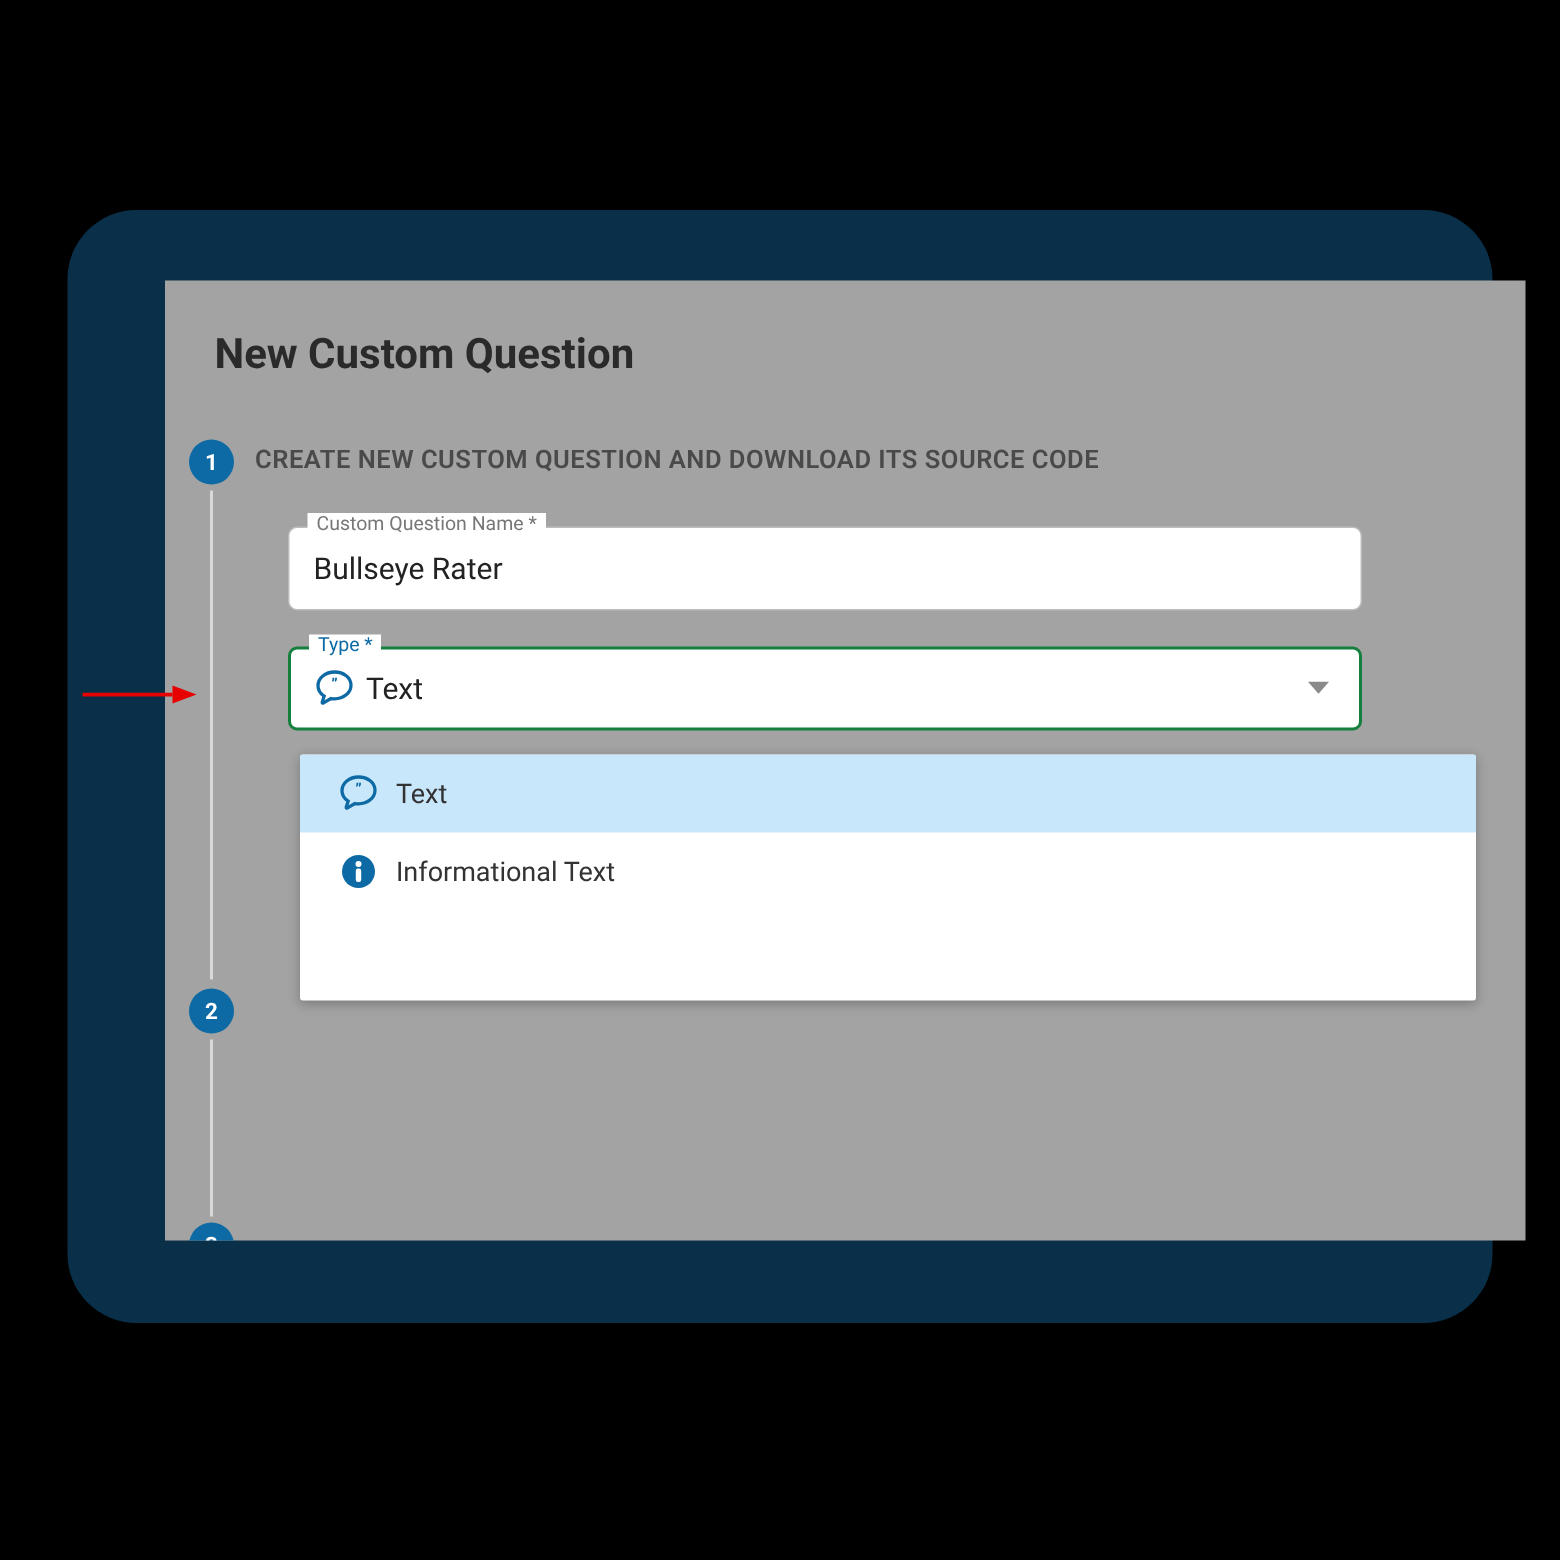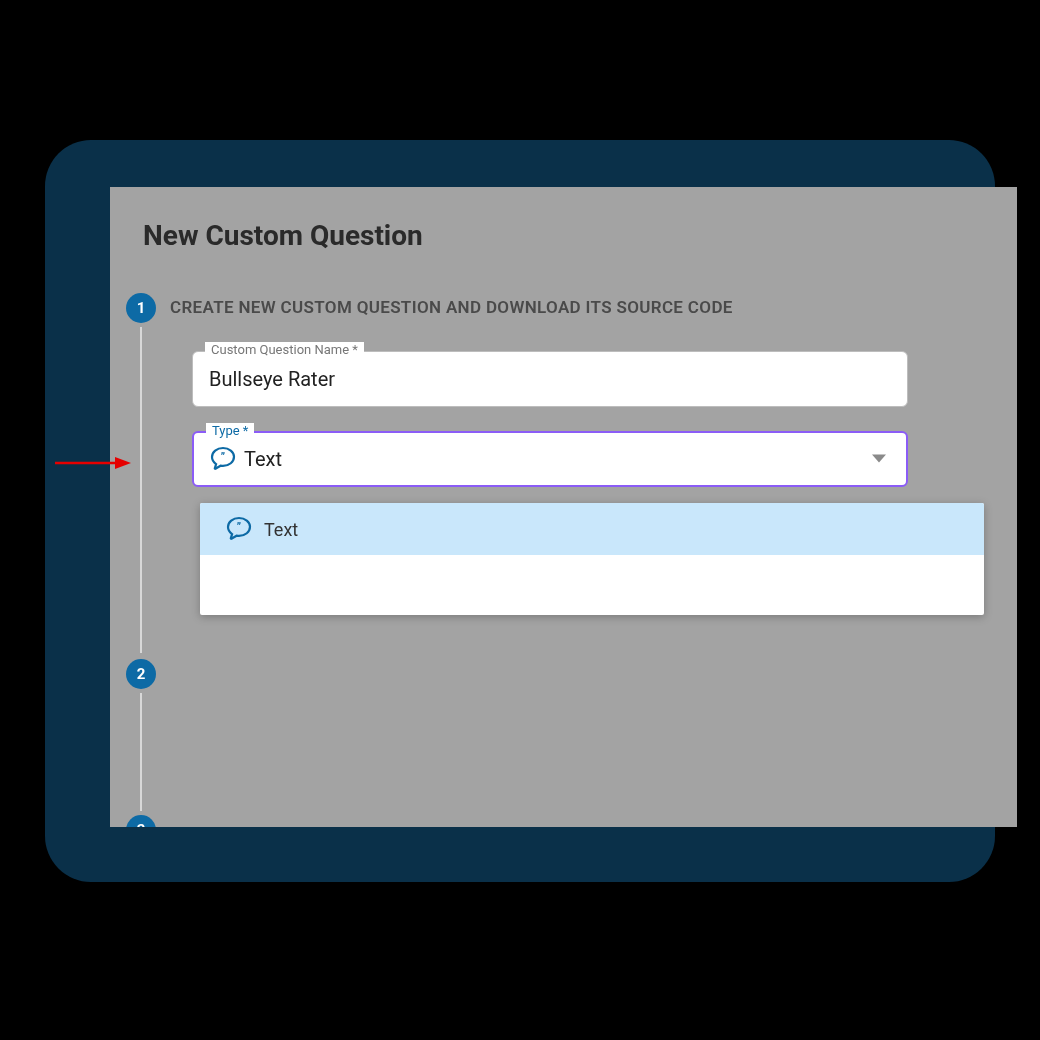--- a/index.html
+++ b/index.html
@@ -82,21 +82,21 @@
   }
   .name-wrap { top: 164px; }
   .field-outline {
     border: 1px solid #bdbdbd;
     border-radius: 6px;
     height: 56px;
     position: relative;
     background: #fff;
   }
   .field-outline.focused {
-    border: 2px solid #8b5cf6;
+    border: 2px solid #15803d;
   }
   .field-label {
     position: absolute;
     top: -10px;
     left: 12px;
     background: #fff;
     padding: 0 6px;
     font-size: 13px;
     color: #777;
   }
@@ -257,20 +257,28 @@
         <div class="dropdown-item selected">
           <span class="icon">
             <svg width="26" height="26" viewBox="0 0 26 26">
                 <use href="#ico-speech-quote"></use>
               </svg>
           </span>
           <span>Text</span>
         </div>
 
 
+        <div class="dropdown-item">
+          <span class="icon">
+            <svg width="26" height="26" viewBox="0 0 26 26">
+                <use href="#ico-info"></use>
+              </svg>
+          </span>
+          <span>Informational Text</span>
+        </div>
 
 
 
 
         <div style="height:60px"></div>
       </div>
     </div>
 
     <div class="step step-2">
       <div class="step-badge">2</div>

